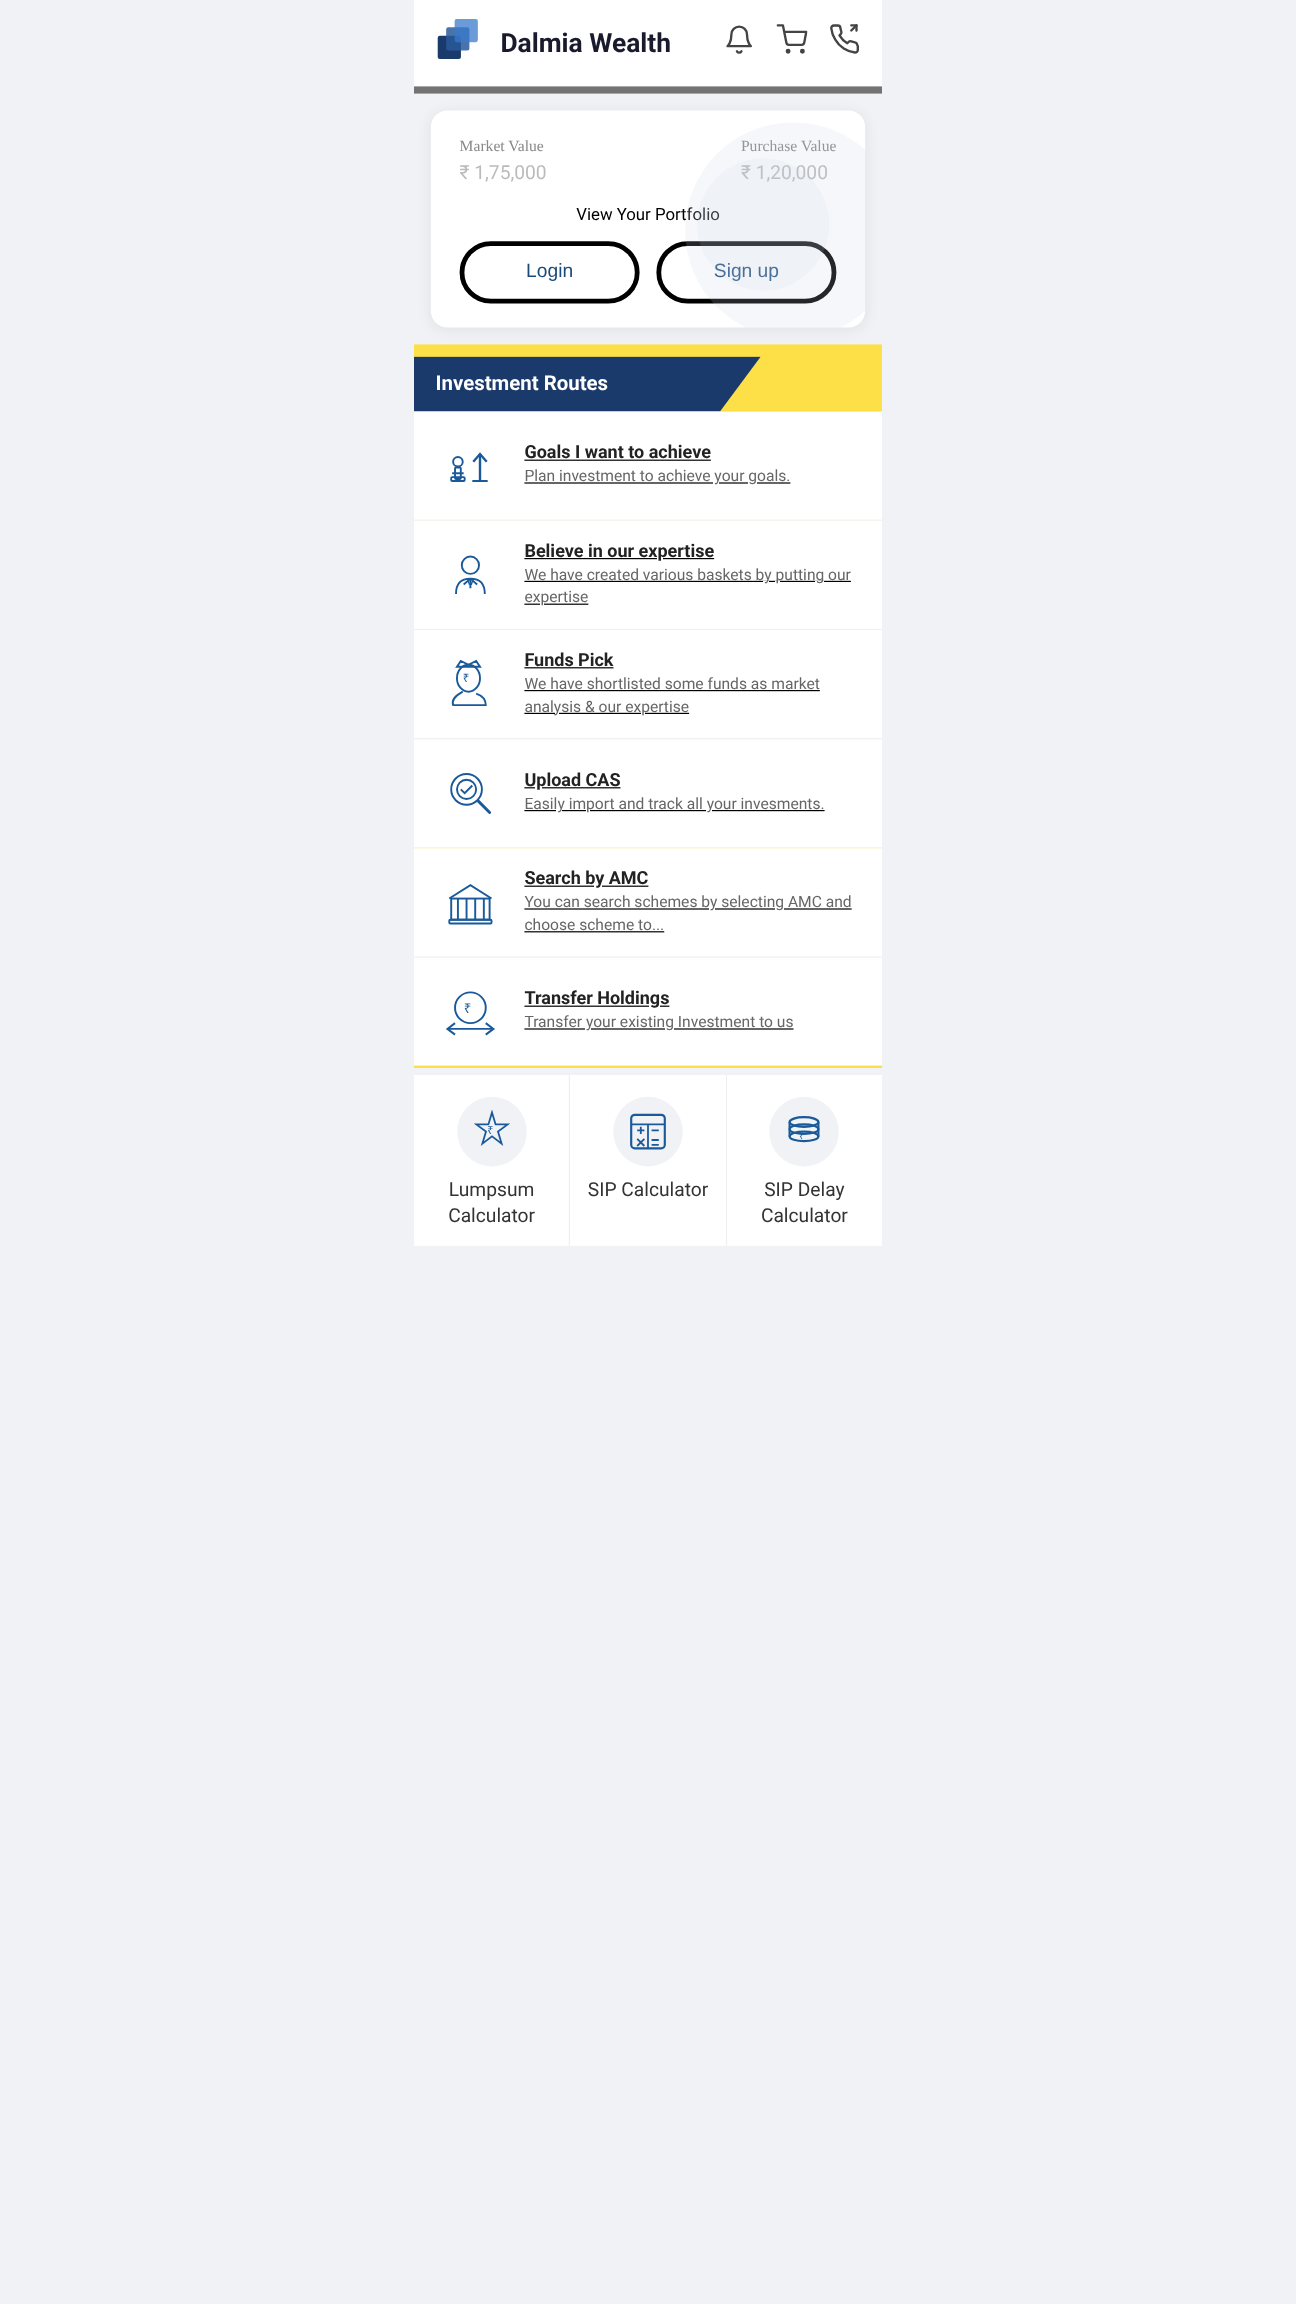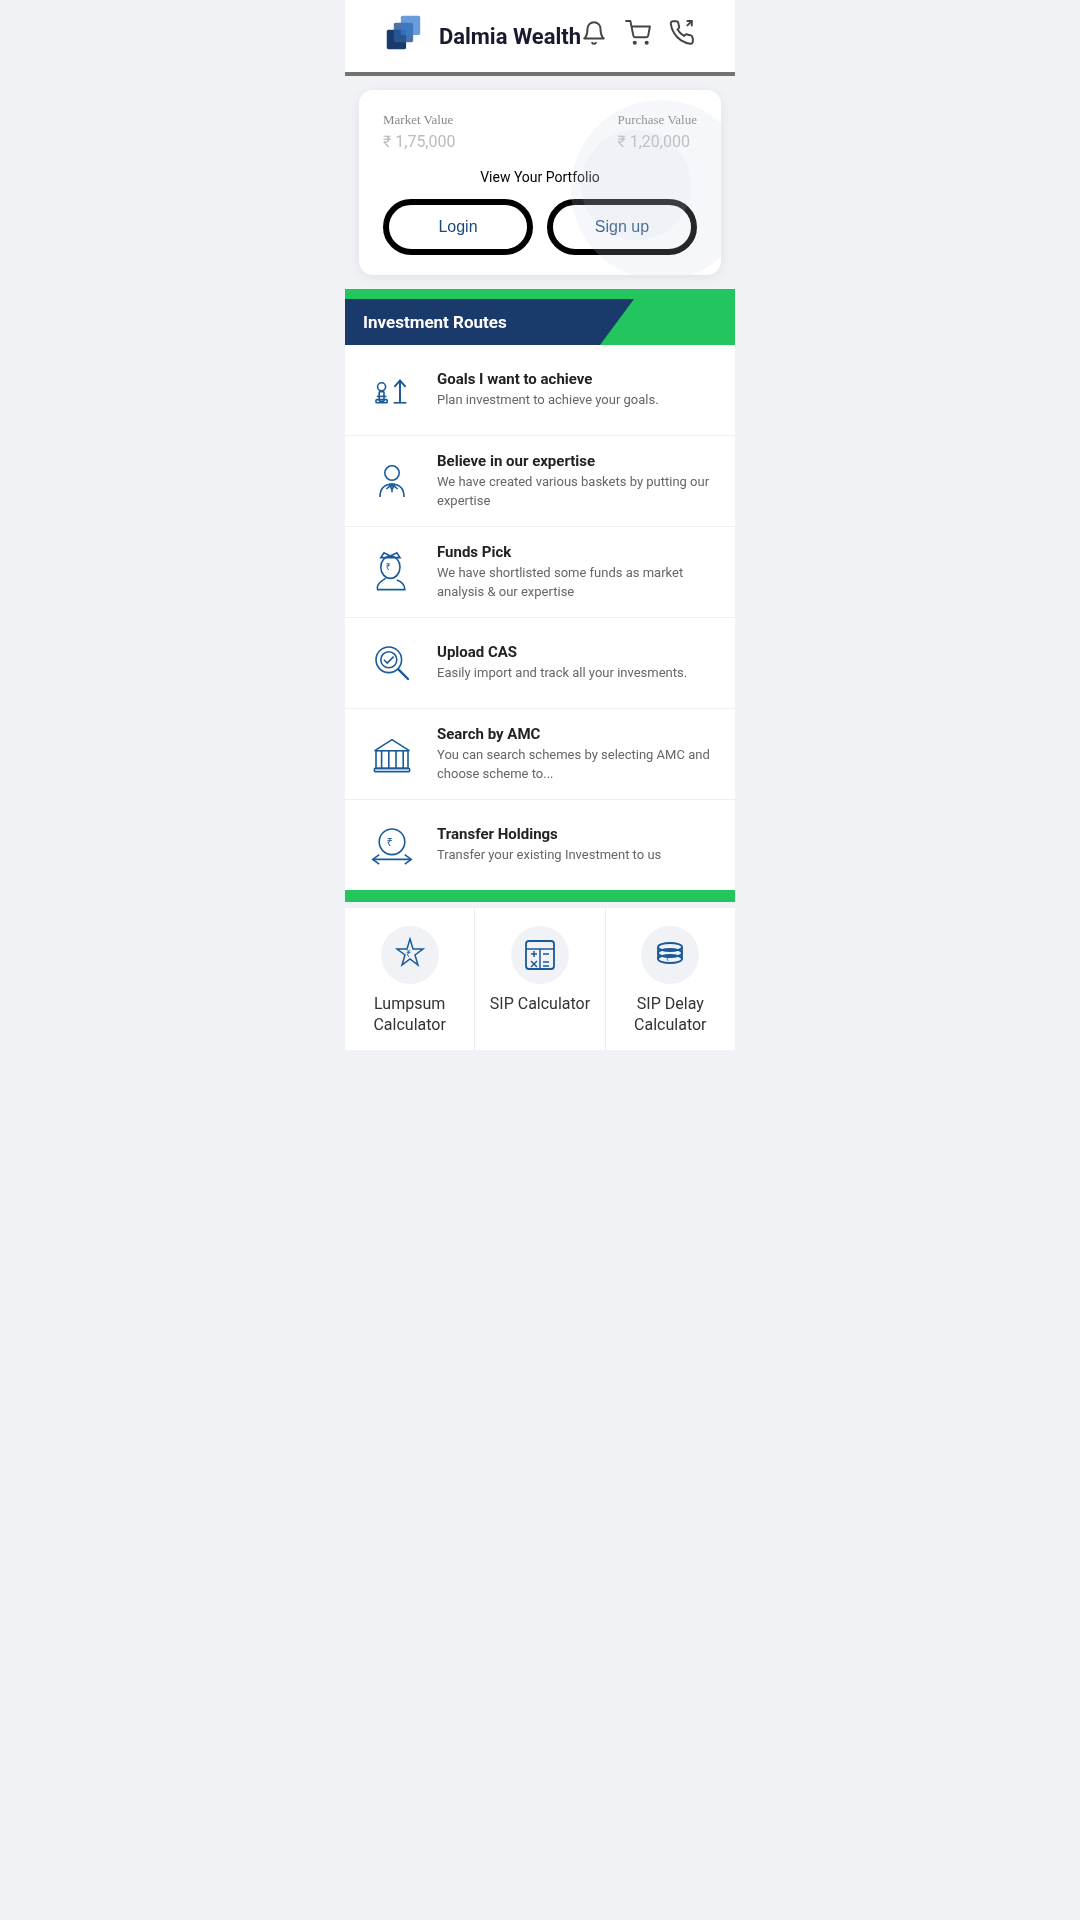--- a/index.html
+++ b/index.html
@@ -11,22 +11,22 @@
       margin: 0 auto;
       overflow-x: hidden;
     }
 
     
     .header {
       background: #fff;
       padding: 14px 18px;
       display: flex;
       align-items: center;
-      justify-content: center;
-      border-bottom: 4px solid #737373;
+      justify-content: space-between;
+      border-bottom: 6px solid #737373;
     }
     .logo-area {
       display: flex;
       align-items: center;
       gap: 10px;
     }
     .logo-icon {
       width: 44px;
       height: 44px;
     }
@@ -102,21 +102,21 @@
       margin-bottom: 14px;
     }
     .auth-buttons {
       display: flex;
       gap: 14px;
     }
     .auth-btn {
       flex: 1;
       padding: 13px 0;
       border-radius: 30px;
-      border: 6px solid #000000;
+      border: 4px solid #000000;
       background: #fff;
       color: #1a4a7a;
       font-size: 16px;
       font-weight: 500;
       cursor: pointer;
       text-align: center;
     }
 
     
     .section-header {
@@ -126,23 +126,24 @@
       display: inline-block;
       margin: 10px 0 0 0;
       width: 340px;
     }
     .section-header-text {
       color: #fff;
       font-size: 17px;
       font-weight: 700;
     }
     .section-wrap {
-      background: #22c55e;
+      background: #fde047;
       margin: 0 0 6px 0;
-      padding-bottom: 12px;
+      padding-bottom: 2px;
+      text-decoration: underline;
     }
 
     
     .route-item {
       display: flex;
       align-items: center;
       padding: 16px 18px;
       border-bottom: 1px solid #f0f0f0;
       cursor: pointer;
       background: #fff;

